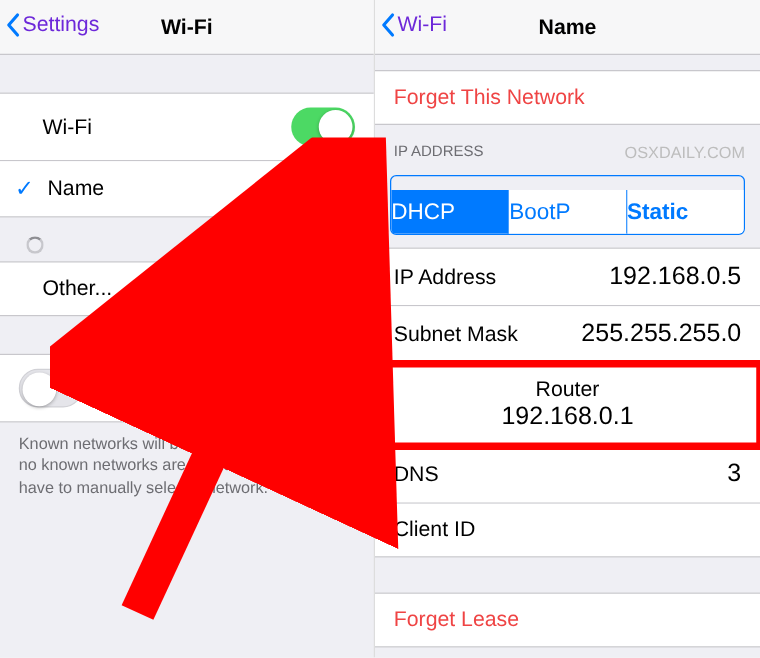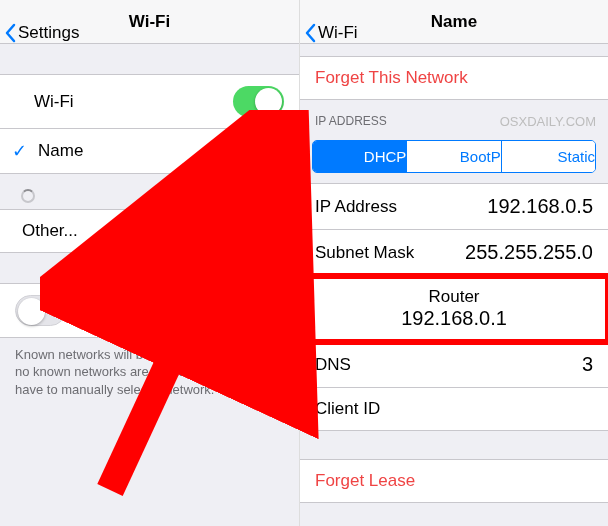--- a/index.html
+++ b/index.html
@@ -20,22 +20,22 @@
 .header {
   height: 44px;
   background: #f7f7f8;
   border-bottom: 1px solid #c8c7cc;
   display: flex;
   align-items: center;
   position: relative;
 }
 .back-btn {
   display: flex;
-  align-items: flex-end;
-  color: #000000;
+  align-items: flex-start;
+  color: #6d28d9;
   font-size: 17px;
   padding: 10px 6px 0 4px;
   height: 100%;
 }
 .back-chevron {
   width: 12px; height: 20px;
   margin-right: 2px;
 }
 .header-title {
   position: absolute;
@@ -53,21 +53,21 @@
   border-top: 1px solid #c8c7cc;
   border-bottom: 1px solid #c8c7cc;
   padding: 11px 15px;
   display: flex;
   align-items: center;
   font-size: 17px;
 }
 .row + .row { border-top: none; }
 .row .label { flex: 1; }
 .row .value { color: #000; font-size: 20px; }
-.indent { padding-left: 22px; align-items: flex-end; }
+.indent { padding-left: 34px; align-items: flex-end; }
 
 .group-header {
   font-size: 12px;
   color: #6d6d72;
   padding: 14px 15px 6px;
   text-transform: uppercase;
 }
 .group-footer {
   font-size: 13px;
   color: #6d6d72;
@@ -117,24 +117,25 @@
 }
 
 
 .link-row { color: #ef4444; }
 
 
 .segmented {
   display: flex; margin: 6px 12px 10px; border: 1.5px solid #007aff; border-radius: 5px; overflow: hidden;
 }
 .segmented .seg {
-  flex: 1; text-align: right; font-size: 15px; padding: 7px 0; color: #007aff; background: #fff;
+  flex: 1; text-align: left; font-size: 18px; padding: 7px 0; color: #007aff; background: #fff;
   border-right: 1.5px solid #007aff;
-}
-.segmented .seg:last-child { border-right: none; }
+  margin-top: 11px;
+}
+.segmented .seg:last-child { border-right: none; font-weight: bold; }
 .segmented .seg.active { background: #007aff; color: #fff; }
 
 
 .highlight {
   outline: 6px solid #ff0000;
   outline-offset: -3px;
   position: relative;
   z-index: 5;
   flex-direction: column;
 }

